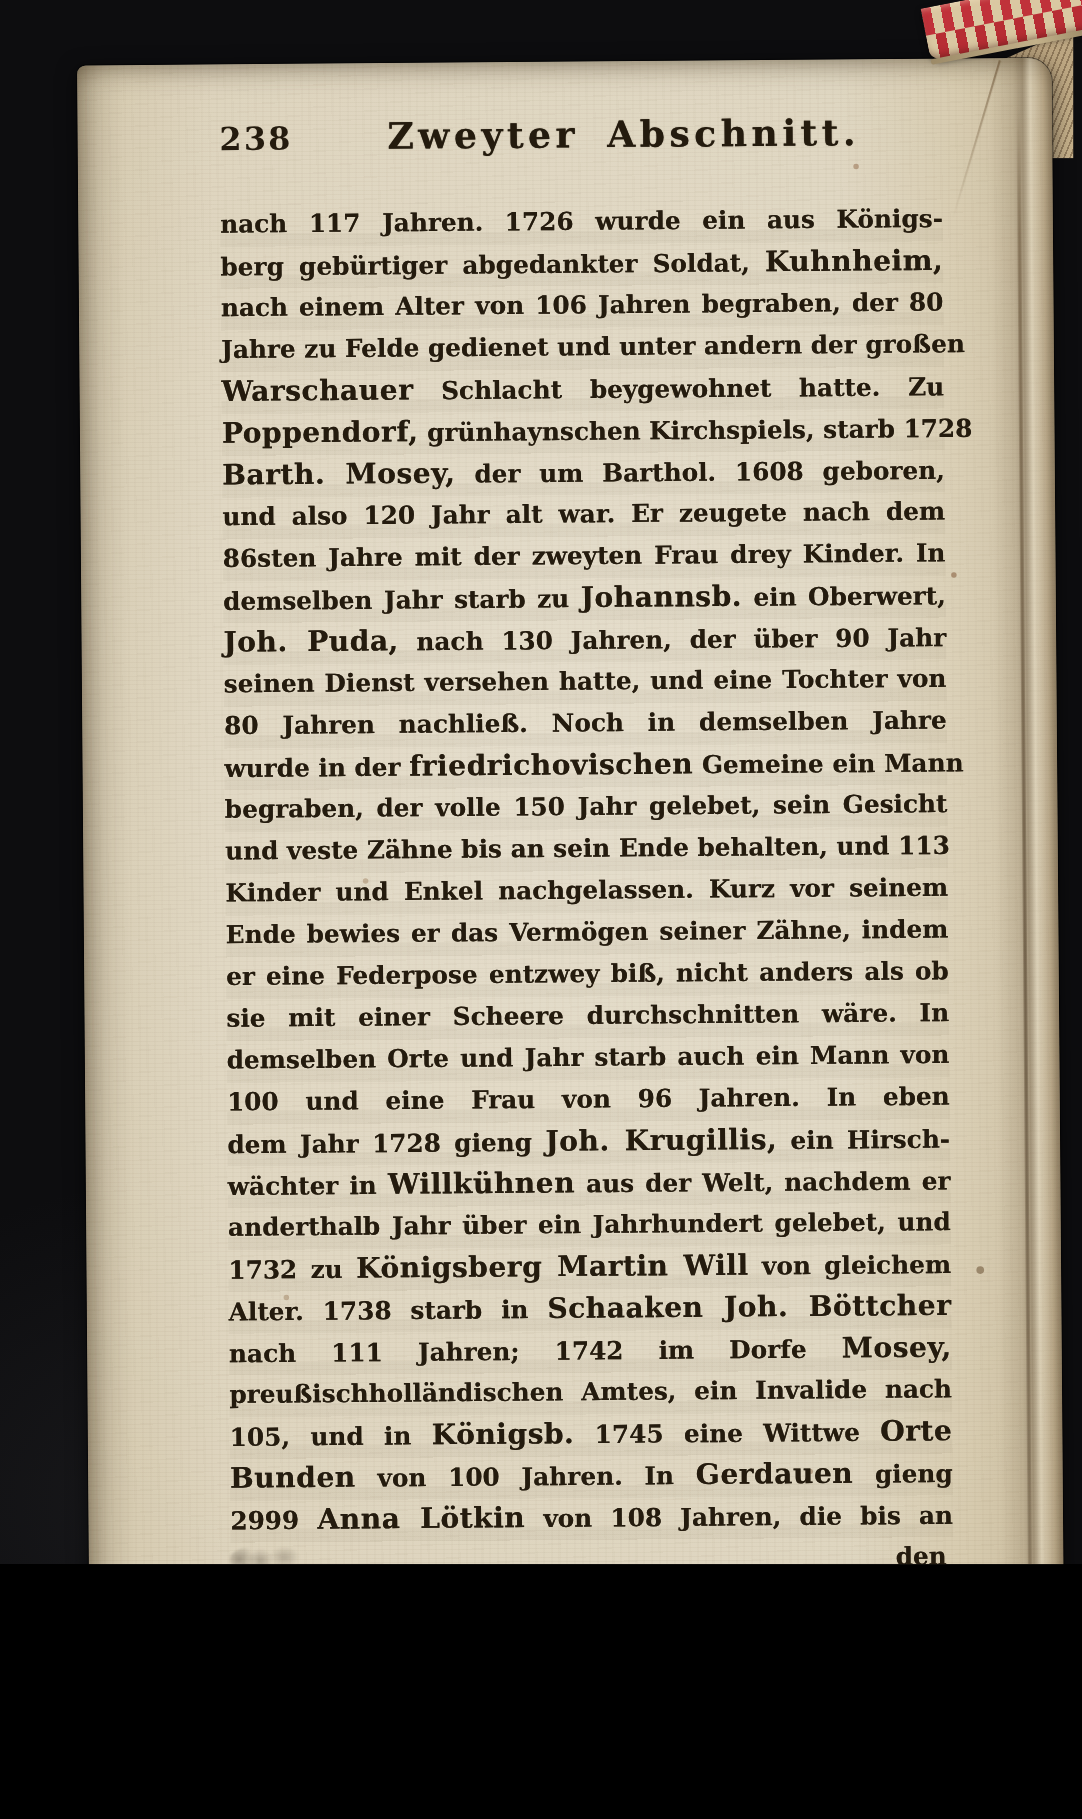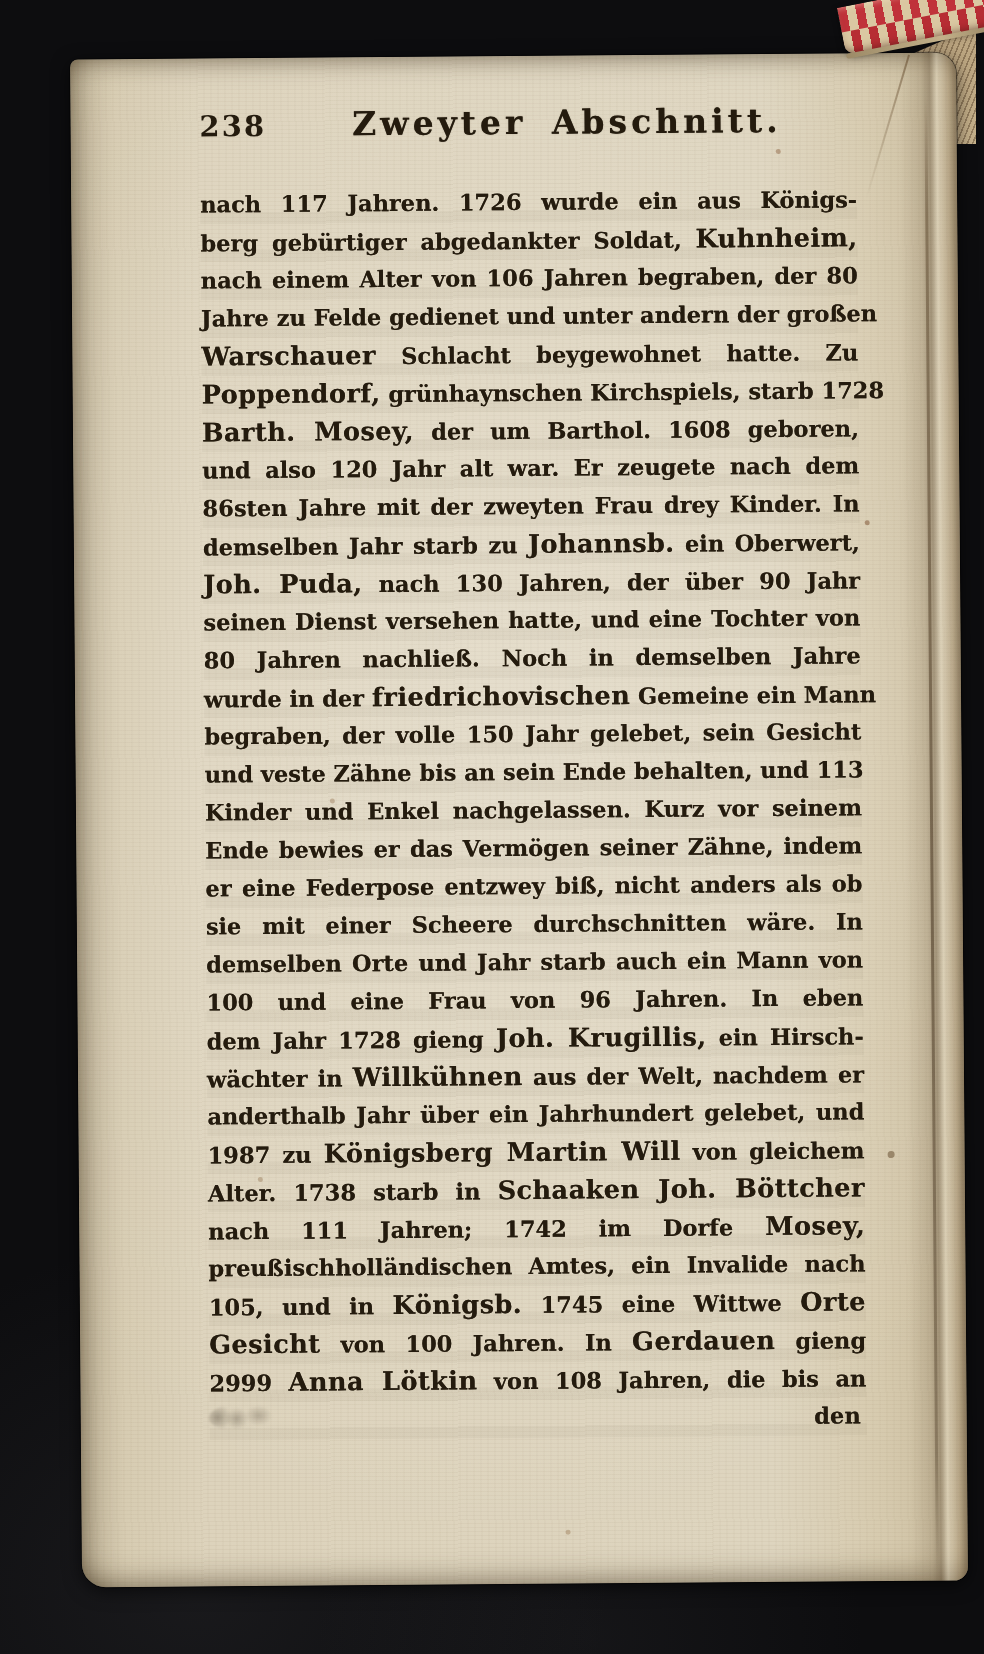--- a/index.html
+++ b/index.html
@@ -1,17 +1,17 @@
 <!DOCTYPE html>
 <html><head>
 <meta charset="utf-8">
 <style>
   html,body{margin:0;padding:0;background:#000;}
   .scene{
-    position:relative;width:984px;height:1654px;overflow:hidden;
+    position:relative;width:984px;height:1422px;overflow:hidden;
     background:
       radial-gradient(60% 30% at 20% 96%, rgba(90,90,96,.16), rgba(0,0,0,0) 70%),
       radial-gradient(40% 20% at 60% 99%, rgba(80,80,86,.12), rgba(0,0,0,0) 70%),
       #0d0d0f;
     font-family:"DejaVu Serif","Liberation Serif",serif;
   }
 
   
   .page{
     position:absolute;left:76px;top:56px;width:886px;height:1528px;
@@ -163,26 +163,26 @@
           <div class="line"><span>und veste Zähne bis an sein Ende behalten, und 113</span></div>
           <div class="line"><span>Kinder und Enkel nachgelassen. Kurz vor seinem</span></div>
           <div class="line"><span>Ende bewies er das Vermögen seiner Zähne, indem</span></div>
           <div class="line"><span>er eine Federpose entzwey biß, nicht anders als ob</span></div>
           <div class="line"><span>sie mit einer Scheere durchschnitten wäre. In</span></div>
           <div class="line"><span>demselben Orte und Jahr starb auch ein Mann von</span></div>
           <div class="line"><span>100 und eine Frau von 96 Jahren. In eben</span></div>
           <div class="line"><span>dem Jahr 1728 gieng </span><span class="em">Joh. Krugillis,</span><span> ein Hirsch-</span></div>
           <div class="line"><span>wächter in </span><span class="em">Willkühnen</span><span> aus der Welt, nachdem er</span></div>
           <div class="line"><span>anderthalb Jahr über ein Jahrhundert gelebet, und</span></div>
-          <div class="line"><span>1987 zu </span><span class="em">Königsberg Martin Will</span><span> von gleichem</span></div>
+          <div class="line"><span>1732 zu </span><span class="em">Königsberg Martin Will</span><span> von gleichem</span></div>
           <div class="line"><span>Alter. 1738 starb in </span><span class="em">Schaaken Joh. Böttcher</span></div>
           <div class="line"><span>nach 111 Jahren; 1742 im Dorfe </span><span class="em">Mosey,</span></div>
           <div class="line"><span>preußischholländischen Amtes, ein Invalide nach</span></div>
           <div class="line"><span>105, und in </span><span class="em">Königsb.</span><span> 1745 eine Wittwe </span><span class="em">Orte</span></div>
-          <div class="line"><span class="em">Gesicht</span><span> von 100 Jahren. In </span><span class="em">Gerdauen</span><span> gieng</span></div>
+          <div class="line"><span class="em">Bunden</span><span> von 100 Jahren. In </span><span class="em">Gerdauen</span><span> gieng</span></div>
           <div class="line"><span>2999 </span><span class="em">Anna Lötkin</span><span> von 108 Jahren, die bis an</span></div>
           <div class="catchword">den</div>
         </div>
     </div>
   </div>
 
   <div class="endband"></div>
 </div>
 
 </body></html>

